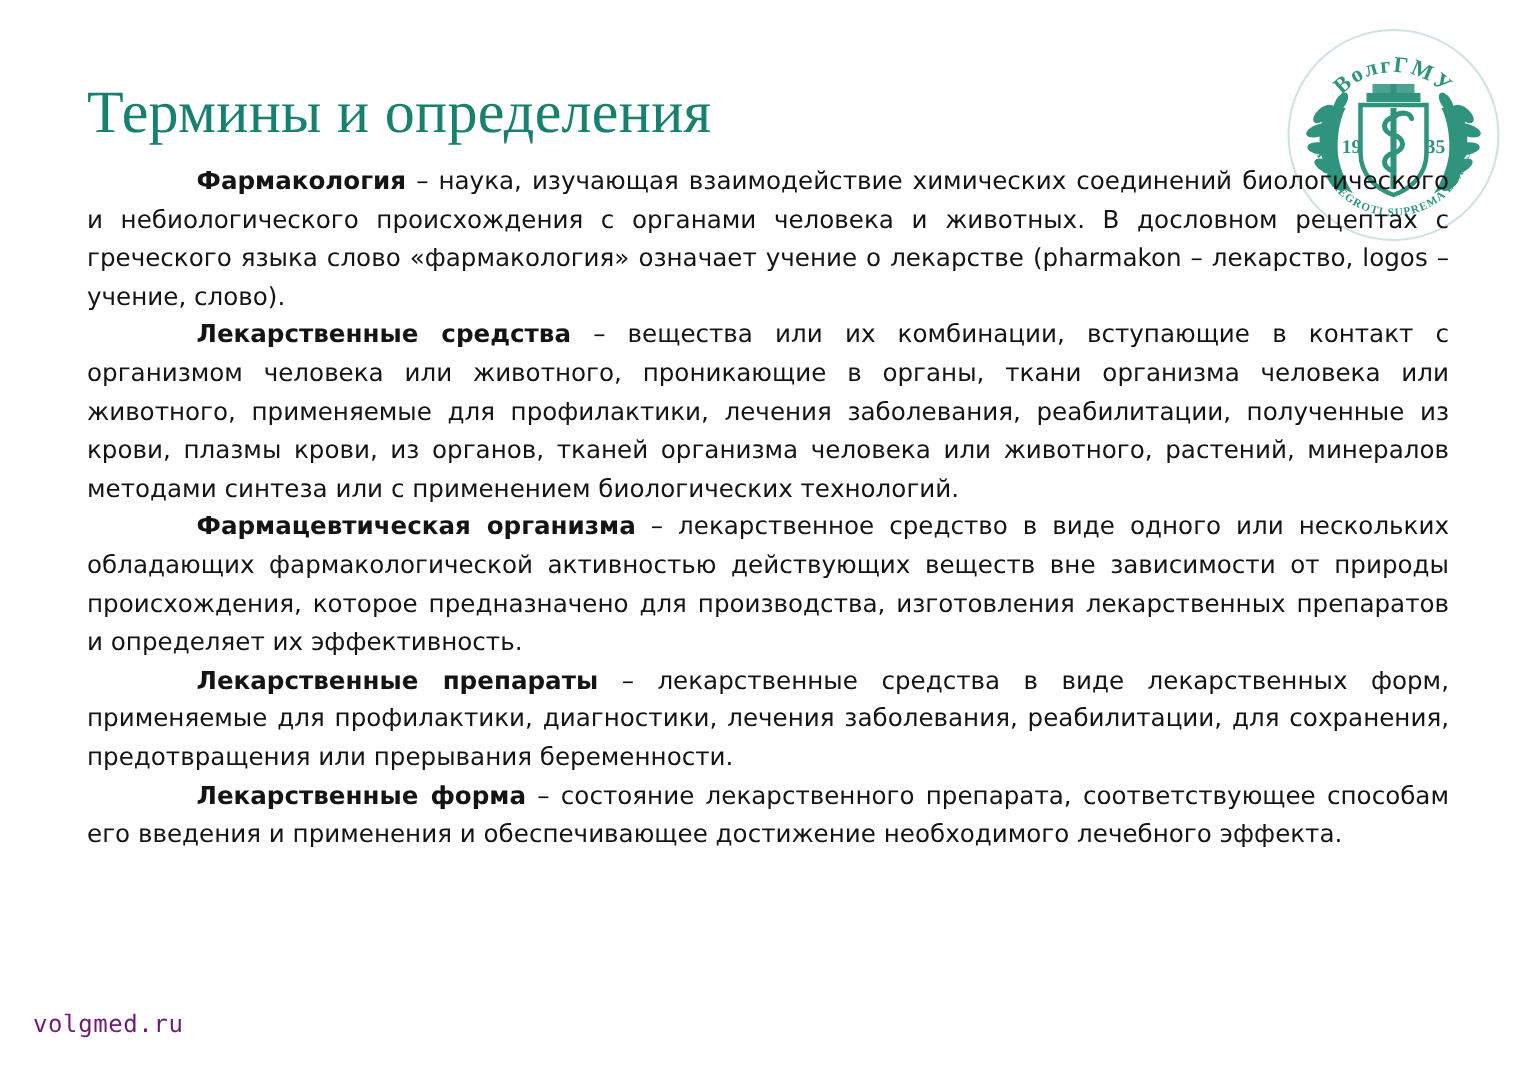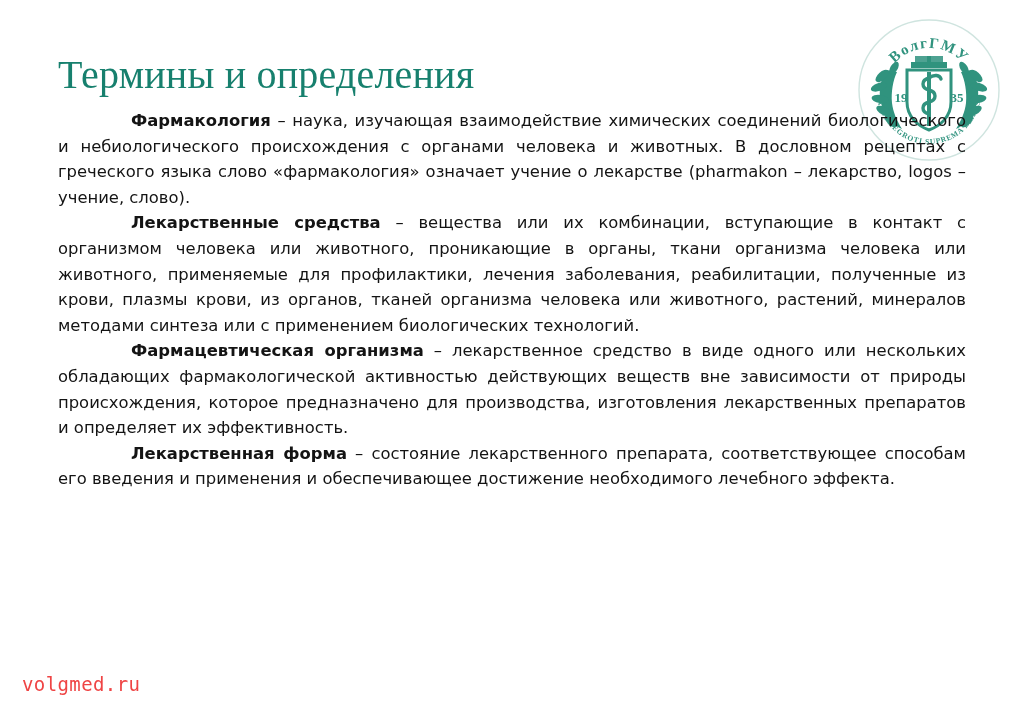--- a/index.html
+++ b/index.html
@@ -74,22 +74,22 @@
     margin-left: 29px;
   }
 
   
   #footer {
     position: absolute;
     left: 22px;
     top: 673px;
     z-index: 3;
     font-family: "DejaVu Sans Mono", "Liberation Mono", monospace;
-    font-size: 19px;
-    color: #ef4444;
+    font-size: 16px;
+    color: #701a75;
     letter-spacing: 0.4px;
   }
 </style>
 </head>
 <body>
 
 <div id="slide">
 
   <div id="logo-wrap">
     <svg viewBox="0 0 144 144" xmlns="http://www.w3.org/2000/svg" aria-hidden="true">
@@ -163,22 +163,25 @@
 
 
     <p>
       <b>Лекарственные средства</b><span> – вещества или их комбинации, вступающие в контакт с организмом человека или животного, проникающие в органы, ткани организма человека или животного, применяемые для профилактики, лечения заболевания, реабилитации, полученные из крови, плазмы крови, из органов, тканей организма человека или животного, растений, минералов методами синтеза или с применением биологических технологий.</span>
     </p>
 
     <p>
       <b>Фармацевтическая организма</b><span> – лекарственное средство в виде одного или нескольких обладающих фармакологической активностью действующих веществ вне зависимости от природы происхождения, которое предназначено для производства, изготовления лекарственных препаратов и определяет их эффективность.</span>
     </p>
 
+    <p>
+      <b>Лекарственные препараты</b><span> – лекарственные средства в виде лекарственных форм, применяемые для профилактики, диагностики, лечения заболевания, реабилитации, для сохранения, предотвращения или прерывания беременности.</span>
+    </p>
 
     <p>
-      <b>Лекарственная форма</b><span> – состояние лекарственного препарата, соответствующее способам его введения и применения и обеспечивающее достижение необходимого лечебного эффекта.</span>
+      <b>Лекарственные форма</b><span> – состояние лекарственного препарата, соответствующее способам его введения и применения и обеспечивающее достижение необходимого лечебного эффекта.</span>
     </p>
 
   </div>
 
   <div id="footer">volgmed.ru</div>
 
 </div>
 
 </body></html>

